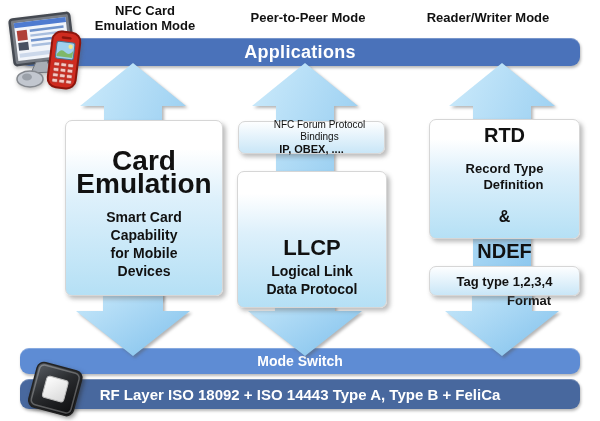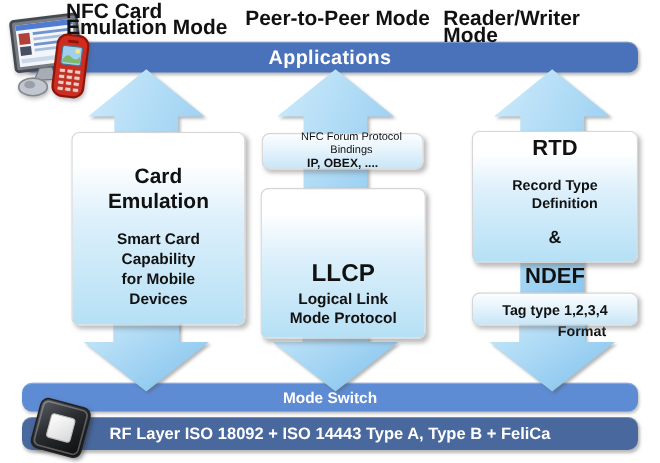--- a/index.html
+++ b/index.html
@@ -6,22 +6,22 @@
   .canvas {
     position:relative; width:600px; height:421px; overflow:hidden;
     background:#ffffff;
     font-family:"Liberation Sans", sans-serif;
     color:#141414;
   }
   .preline { white-space:pre-line; }
 
   
   .colhead {
-    position:absolute; width:170px; text-align:left;
-    font-size:19px; font-weight:bold; line-height:15px; color:#111;
+    position:absolute; width:170px; text-align:center;
+    font-size:13px; font-weight:bold; line-height:15px; color:#111;
     white-space:pre-line; z-index:5;
   }
   .colhead.h1 { left:60px;  top:3px; }
   .colhead.h2 { left:223px; top:10px; }
   .colhead.h3 { left:403px; top:10px; }
 
   
   .bar {
     position:absolute; left:20px; width:560px; z-index:1;
     border-radius:9px; color:#fff; font-weight:bold;
@@ -38,21 +38,21 @@
 
   
   .box {
     position:absolute; z-index:3; box-sizing:border-box;
     border:1px solid #d6d6d6; border-radius:7px;
     background:linear-gradient(180deg,#ffffff 0%,#ffffff 16%,#ddf0fb 45%,#b5e0f5 100%);
     box-shadow:2.5px 3px 4px rgba(110,110,110,.45);
     display:flex; flex-direction:column; align-items:center; text-align:center;
     color:#111;
   }
-  .box-title { font-size:19px; font-weight:bold; line-height:23px; }
+  .box-title { font-size:28px; font-weight:bold; line-height:23px; }
   .box-sub   { font-size:14px; font-weight:bold; line-height:18px; }
 
   .card-box { left:65px; top:120px; width:158px; height:176px; padding-top:28px; }
   .card-box .box-sub { margin-top:13px; }
 
   .bindings-box {
     left:238px; top:121px; width:147px; height:33px; justify-content:center;
     background:linear-gradient(180deg,#fdfeff 0%,#c9e6f7 100%);
   }
   .bind1 { font-size:10px; font-weight:400; line-height:12px;padding-left:16px; }
@@ -122,21 +122,21 @@
   </div>
 
   <div class="box bindings-box">
     <div class="bind1">NFC Forum Protocol Bindings</div>
     <div class="bind2">IP, OBEX, ....</div>
   </div>
 
   <div class="box llcp-box">
     <div class="box-title">LLCP</div>
     <div class="box-sub preline">Logical Link
-Mode Protocol</div>
+Data Protocol</div>
   </div>
 
   <div class="box rtd-box">
     <div class="rtd-title">RTD</div>
     <div class="rtd-sub preline">Record Type
 Definition</div>
     <div class="rtd-amp">&amp;</div>
     <div class="rtd-title">NDEF</div>
     <div class="rtd-sub preline">Data Exchange
 Format</div>

